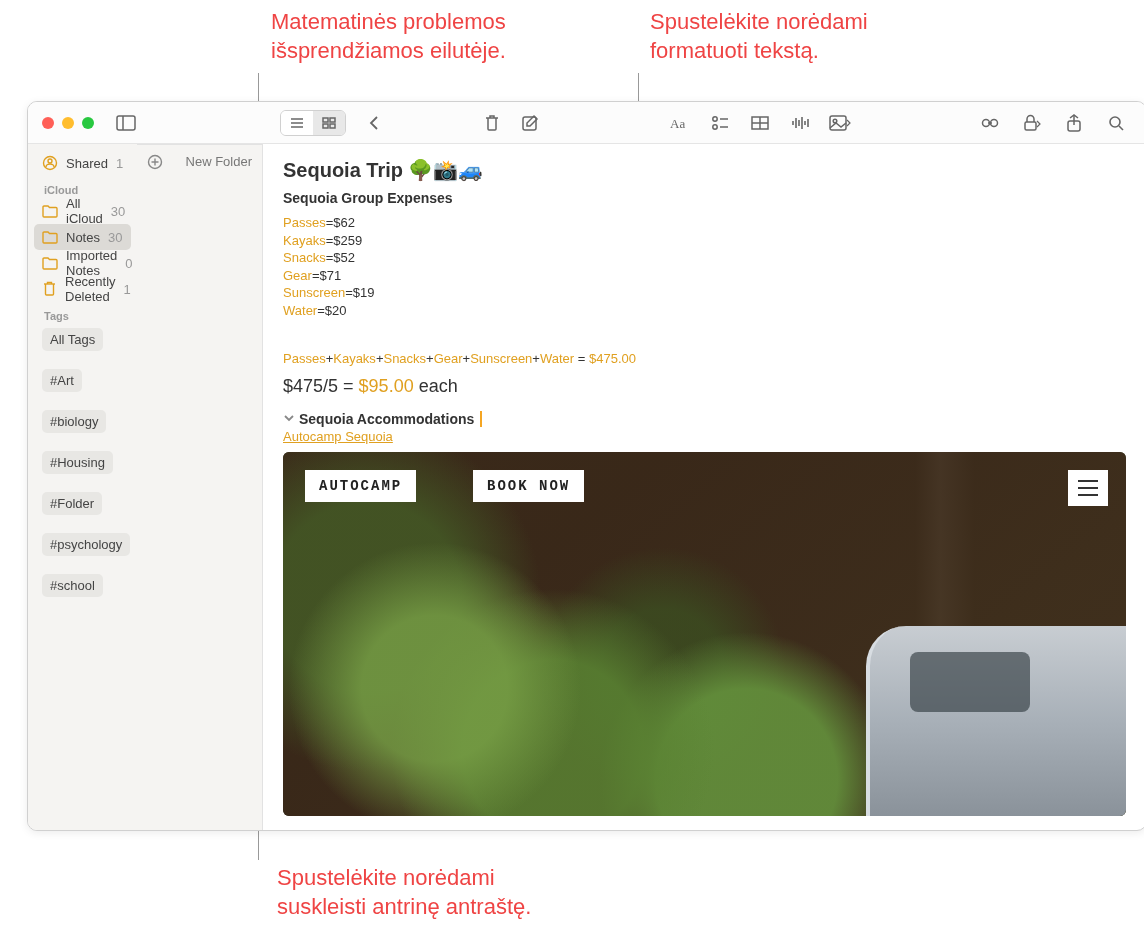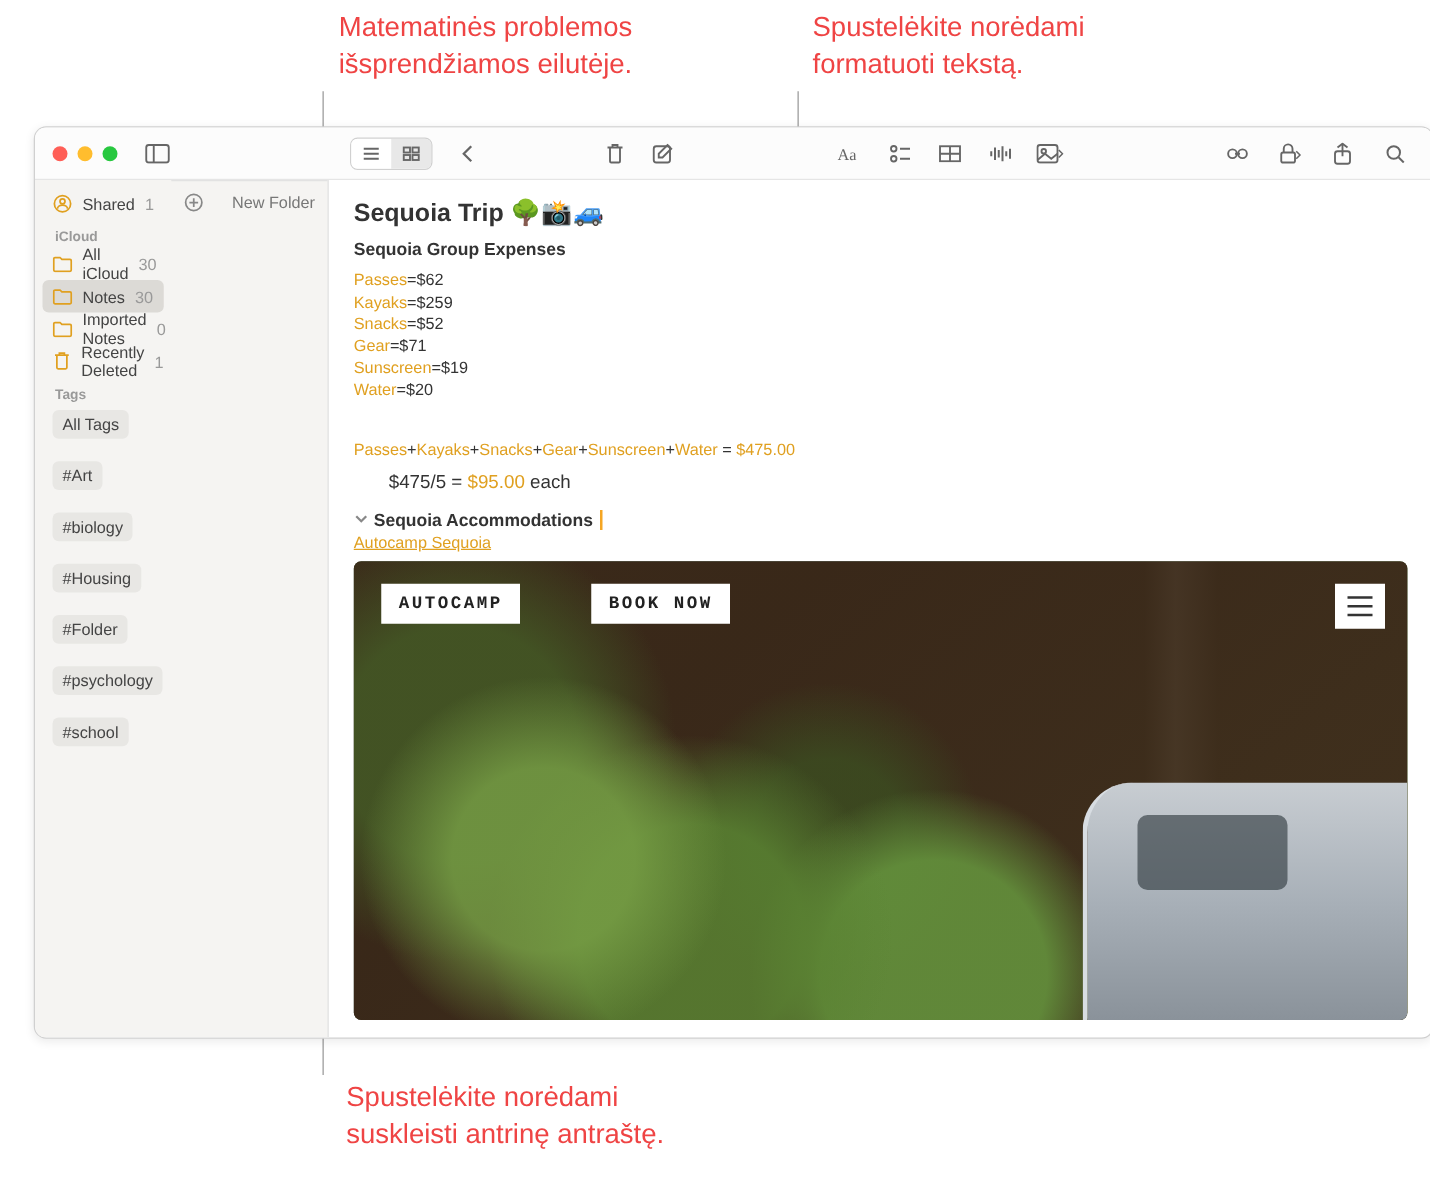--- a/index.html
+++ b/index.html
@@ -166,21 +166,21 @@
 .note-sub {
   font-size: 14px;
   font-weight: 600;
   margin-bottom: 8px;
 }
 .expenses { line-height: 1.35; font-size: 13px; margin-bottom: 10px;}
 .var { color: #e0a020; }
 .eq { color: #333; }
 .result { color: #e0a020; }
 .calc-line { margin-top: 22px; font-size: 13px; }
-.per-line { margin-top: 10px; font-size: 15px; margin-left: 28px; }
+.per-line { margin-top: 10px; font-size: 18px; }
 .section-head {
   display: flex;
   align-items: center;
   margin-top: 14px;
   font-weight: 700;
   font-size: 14px;
   gap: 4px;
 }
 .section-head .caret { color: #888; }
 .cursor-mark {

